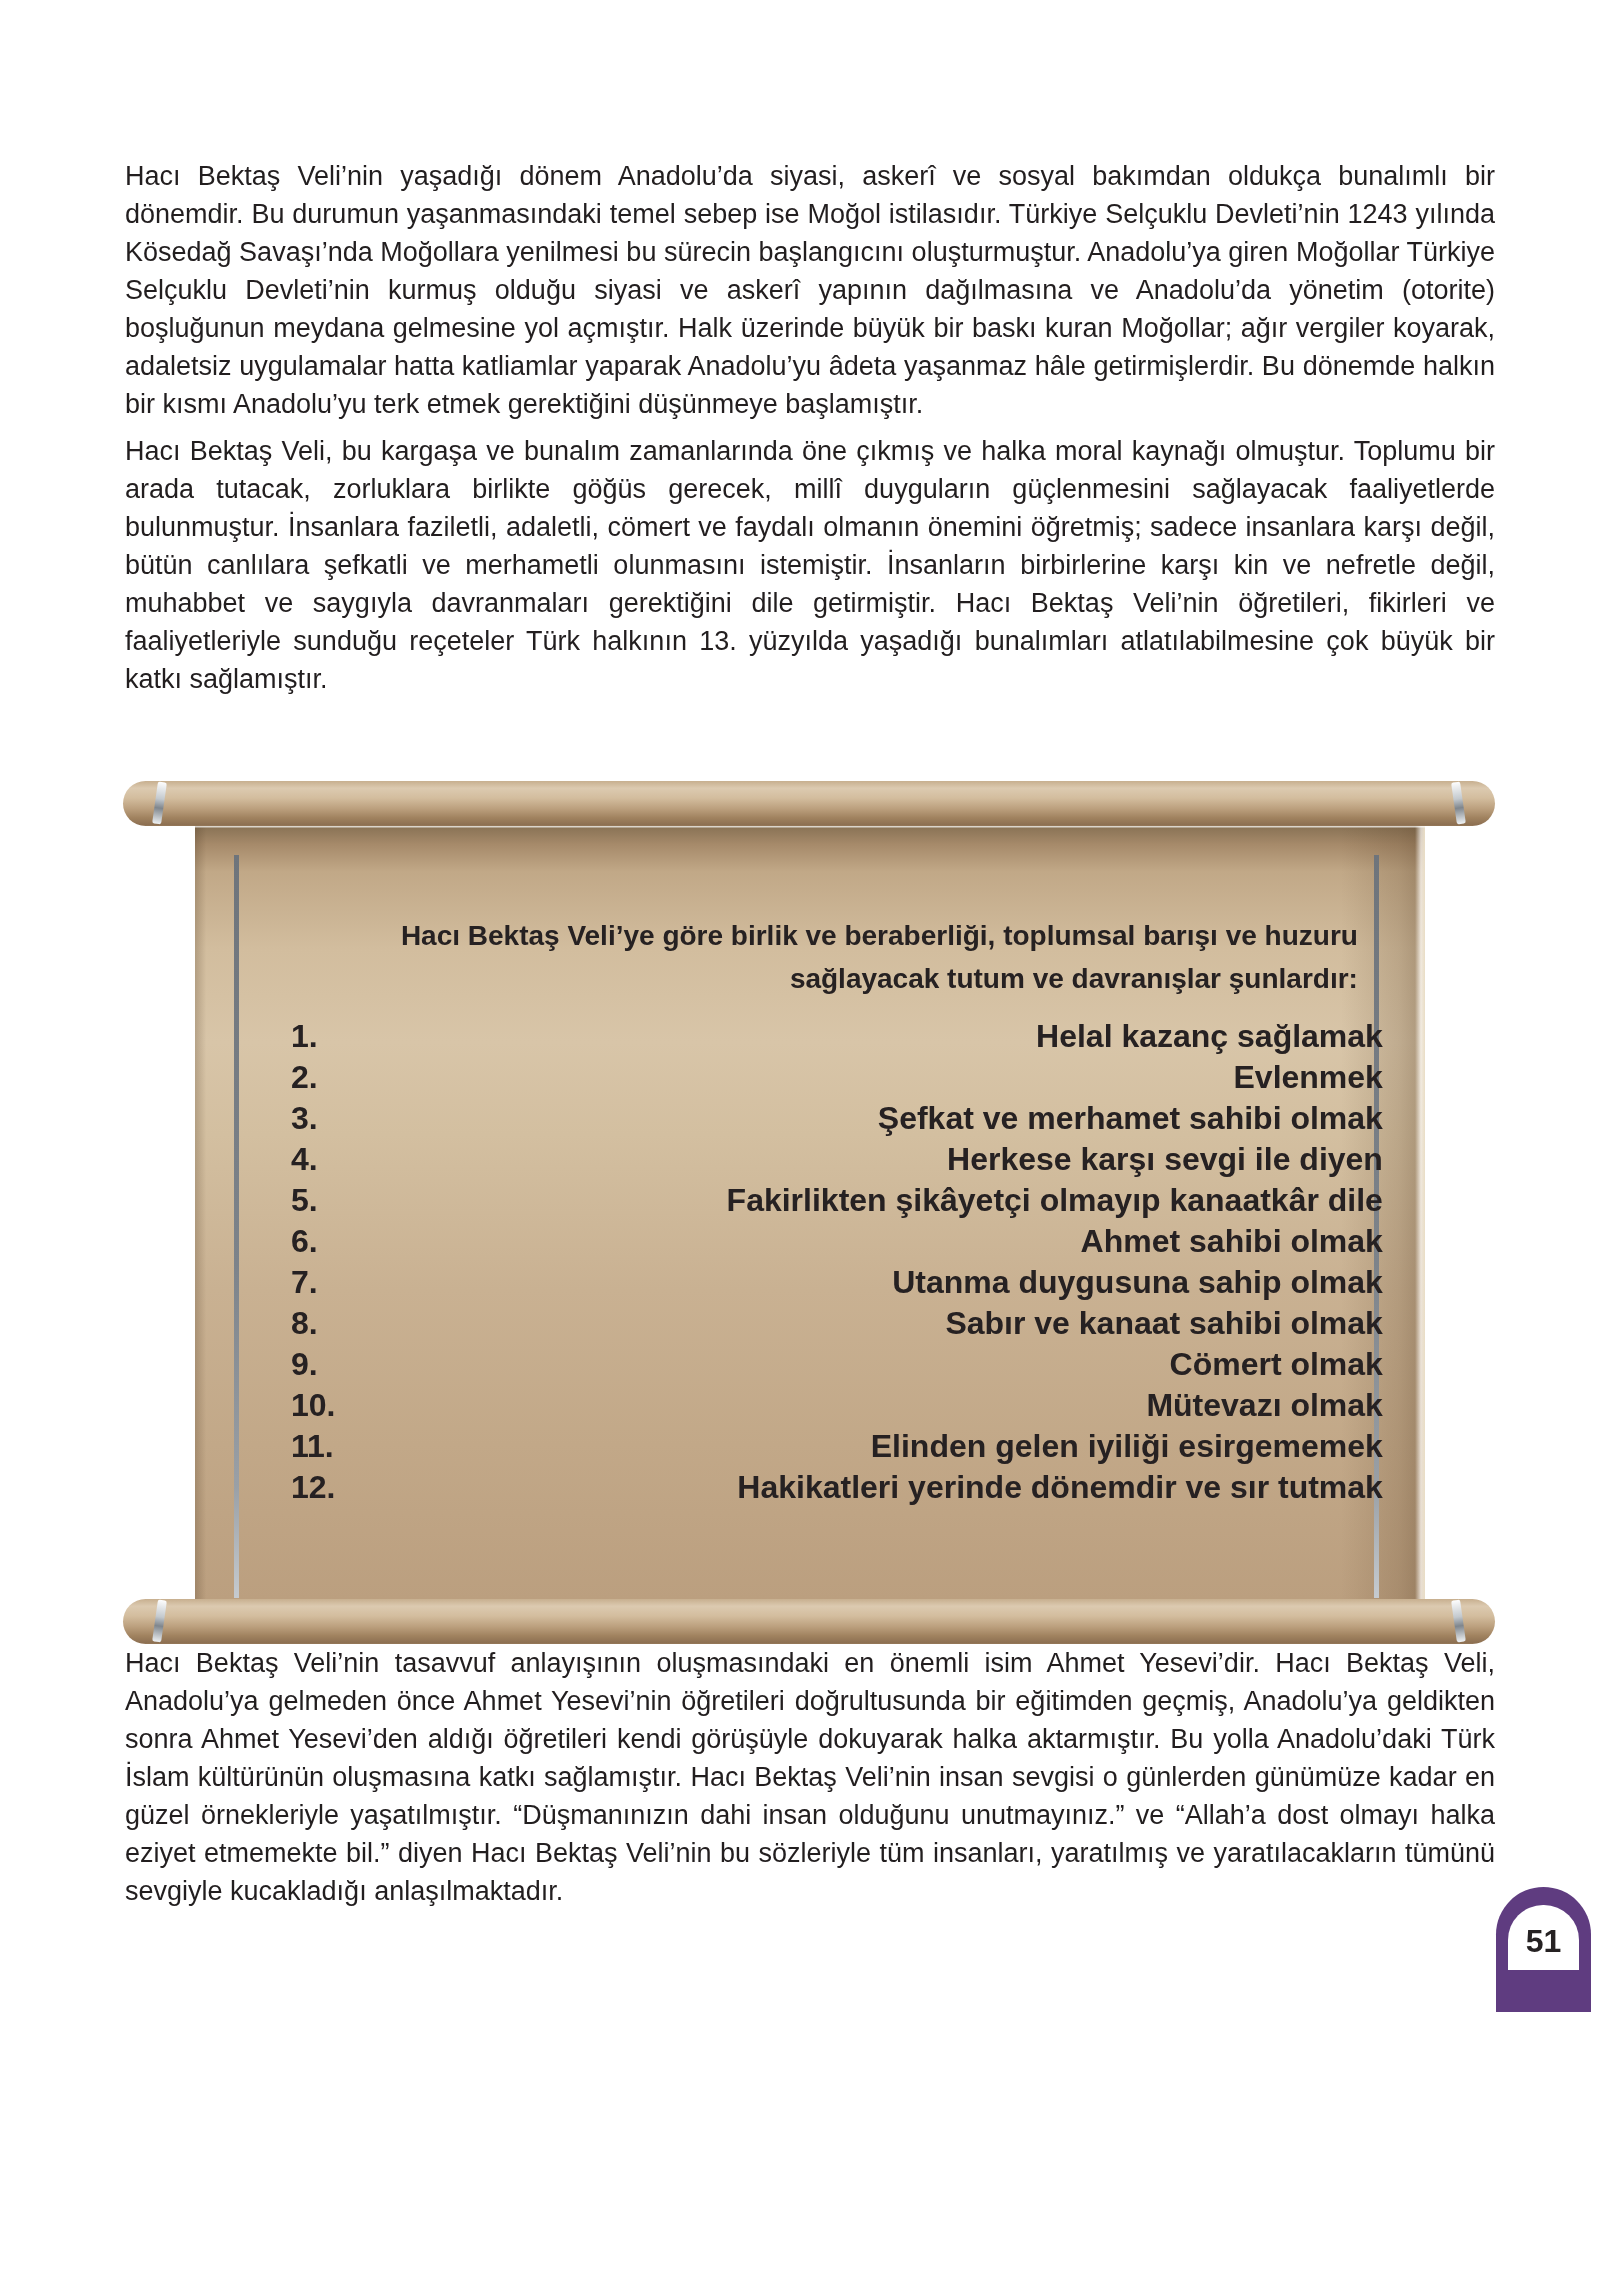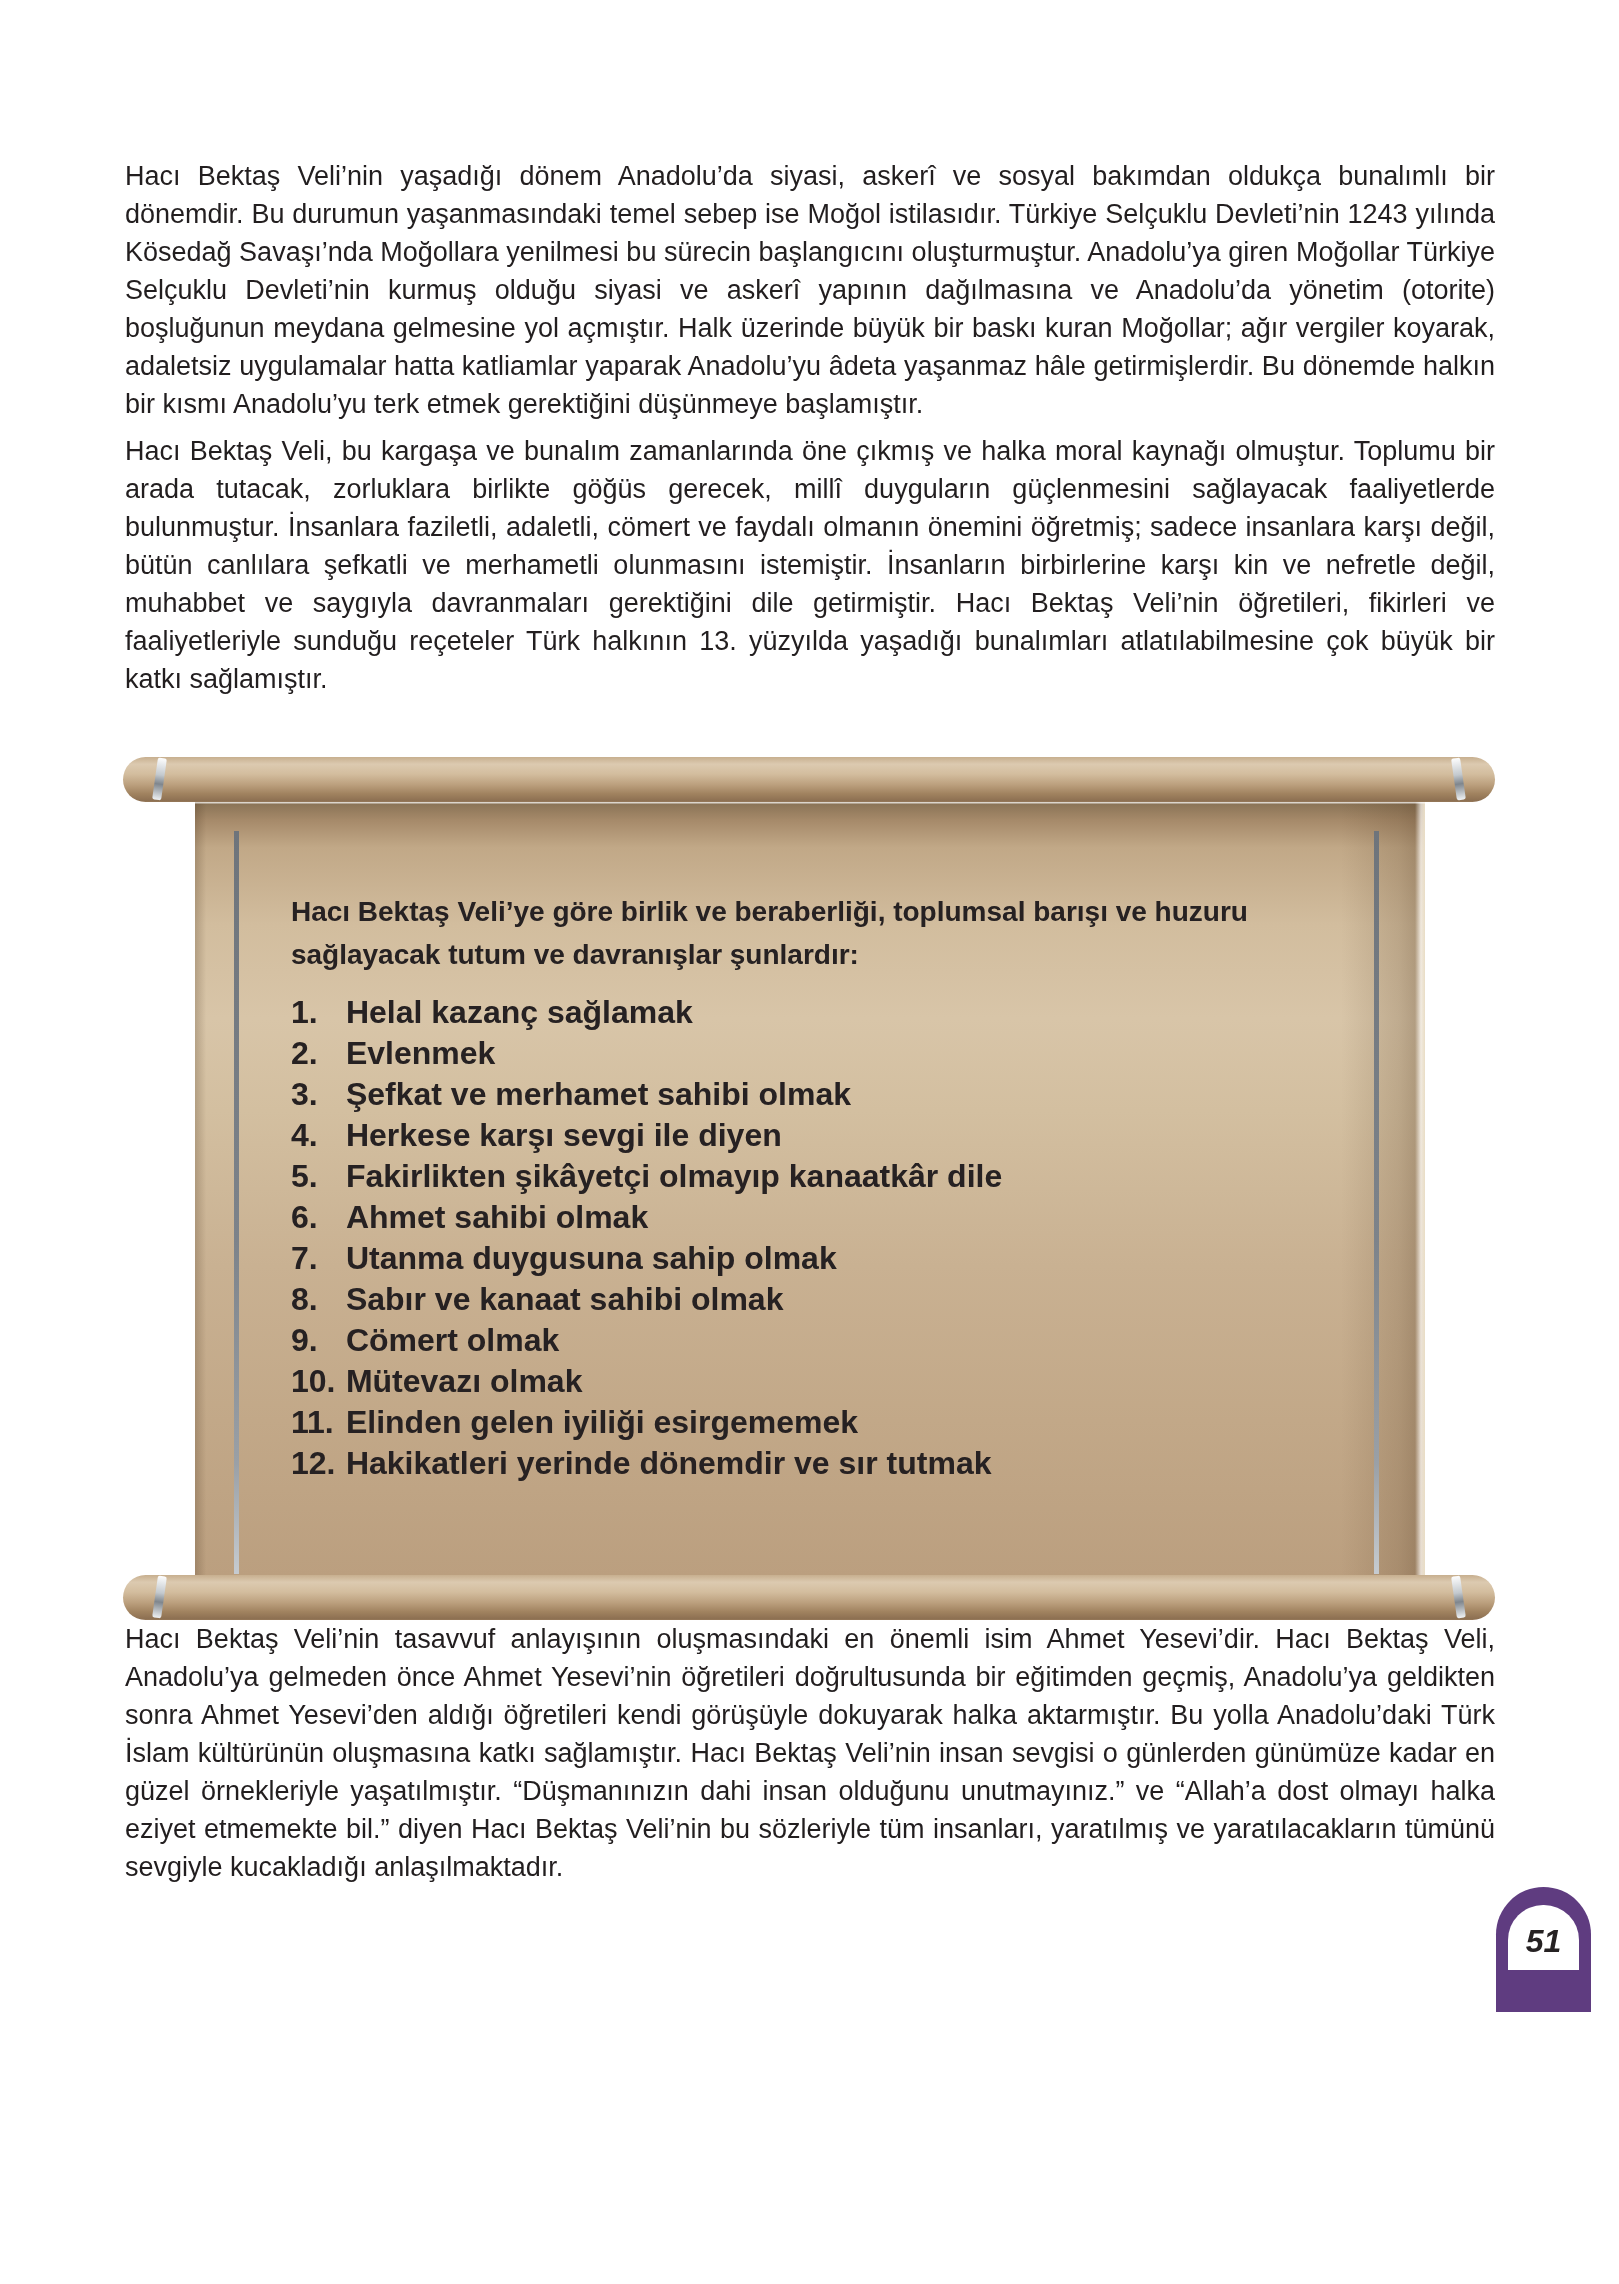--- a/index.html
+++ b/index.html
@@ -24,21 +24,22 @@
     text-align: justify;
     color: var(--ink, #221e1f);
   }
   .body-para + .body-para { margin-top: 9.1px; }
 
   
   .scroll {
     position: relative;
     width: 1372px;
     height: 863px;
-    margin: 59px 0 0 -2.1px;
+    margin: 83px 0 0 -2.1px;
+    text-align: right;
   }
   .scroll-body {
     position: absolute;
     left: 72px; top: 44px;
     width: 1230px; height: 775px;
     z-index: 1;
     background:
       linear-gradient(90deg,
         rgba(60,40,20,0.22) 0px, rgba(60,40,20,0) 11.2px,
         rgba(60,40,20,0) 1146px, rgba(80,55,30,0.18) 1204px,
@@ -116,21 +117,20 @@
   .ring-left  { left: 32px;  transform: rotate(8deg); }
   .ring-right { right: 32px; transform: rotate(-8deg); }
 
   
   .page-badge {
     position: absolute;
     right: 29px; bottom: 0;
     width: 95px; height: 125px;
     border-radius: 48px 48px 0 0;
     background: var(--accent, #5f3c80);
-    font-style: italic;
   }
   .page-badge-inner {
     position: absolute;
     left: 12px; right: 12px; top: 18.3px;
     height: 65px;
     background: #ffffff;
     border-radius: 35px 35px 0 0;
     display: flex;
     align-items: center;
     justify-content: center;

